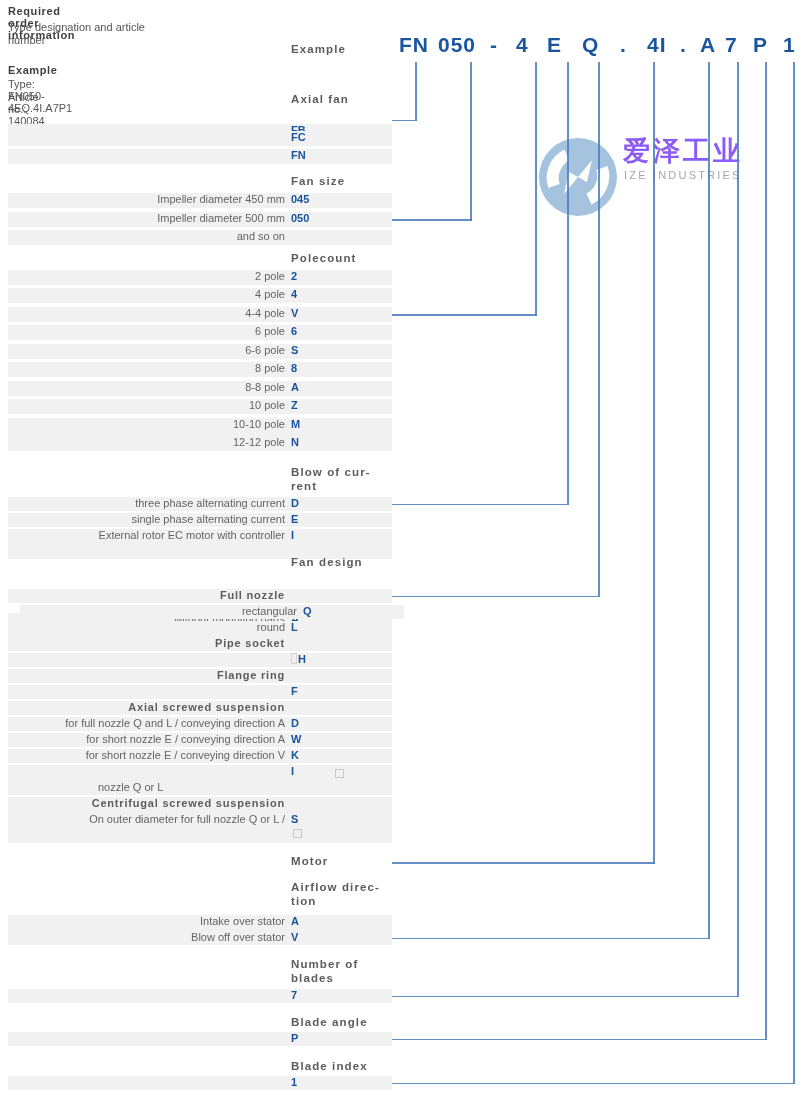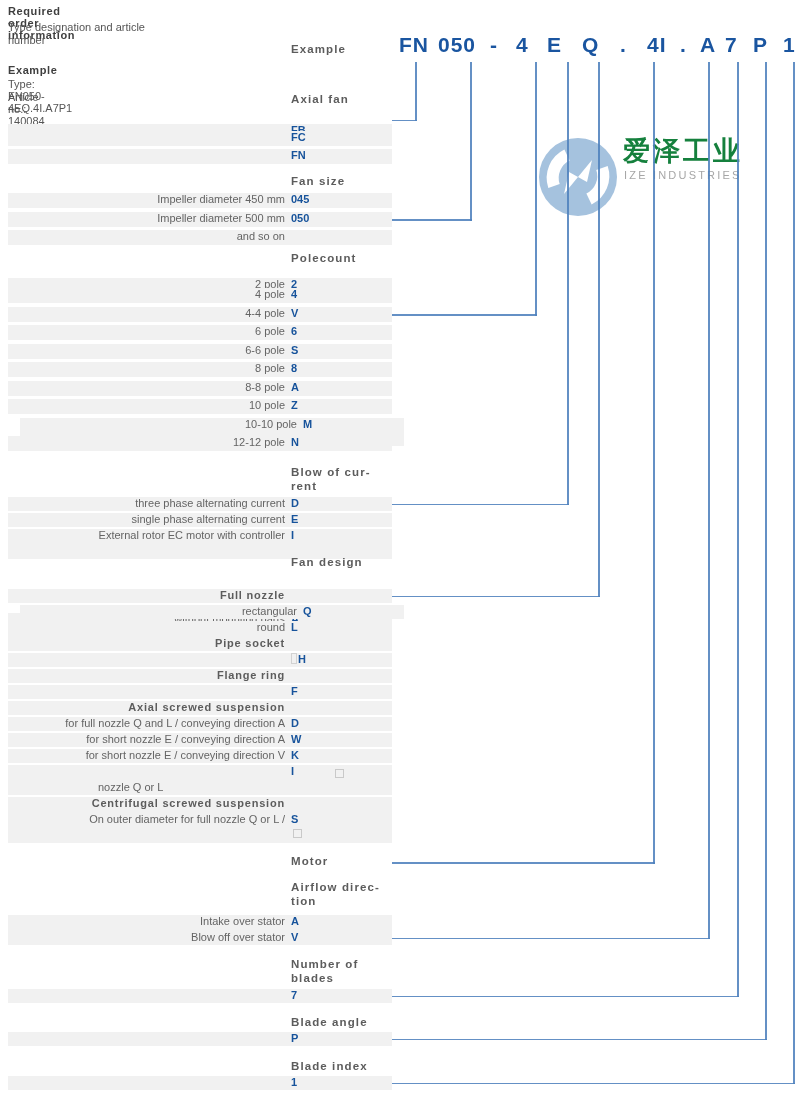--- a/index.html
+++ b/index.html
@@ -28,21 +28,21 @@
   .row .lbl.indent{text-align:left;padding-left:90px;}
   .row .code{position:absolute;left:283px;top:0;font-size:11px;font-weight:bold;color:#17539b;white-space:nowrap;}
   .minibox{display:inline-block;width:4px;height:9px;border:1px solid #d2d2d2;margin-right:1px;vertical-align:-1px;}
   .sqbox{position:absolute;width:7px;height:7px;border:1px solid #c9c9c9;background:transparent;}
   
   .vline,.hline{position:absolute;background:#4f81bd;opacity:.88;}
   .vline{width:1.5px;}
   .hline{height:1.5px;}
   
   #watermark{position:absolute;left:520px;top:125px;width:260px;height:95px;z-index:0;}
-  .wm-cn{position:absolute;left:103px;top:8px;font-size:27px;font-weight:bold;color:#15803d;letter-spacing:3px;white-space:nowrap;}
+  .wm-cn{position:absolute;left:103px;top:8px;font-size:27px;font-weight:bold;color:#8b5cf6;letter-spacing:3px;white-space:nowrap;}
   .wm-en{position:absolute;left:104px;top:44px;font-size:11px;color:#a6a6a6;letter-spacing:2.2px;white-space:nowrap;}
   .layer-content{position:absolute;left:0;top:0;z-index:1;}
   #lines{position:absolute;left:0;top:0;z-index:2;}
 </style>
 </head>
 <body>
 
 <div id="page">
 
   <div id="watermark">
@@ -106,21 +106,21 @@
         <div class="row" style="top: 211.5px; height: 15px;">
           <div class="stripe"></div>
           <div class="lbl">Impeller diameter 500 mm</div>
           <div class="code">050</div>
         </div>
         <div class="row" style="top: 230px; height: 15px;">
           <div class="stripe"></div>
           <div class="lbl">and so on</div>
         </div>
         <div class="abs col-header" style="top: 252px;">Polecount</div>
-        <div class="row" style="top: 269.5px; height: 15px; margin-top: 8px;">
+        <div class="row" style="top: 269.5px; height: 15px;">
           <div class="stripe"></div>
           <div class="lbl">2 pole</div>
           <div class="code">2</div>
         </div>
         <div class="row" style="top: 288px; height: 15px;">
           <div class="stripe"></div>
           <div class="lbl">4 pole</div>
           <div class="code">4</div>
         </div>
         <div class="row" style="top: 306.5px; height: 15px;">
@@ -146,21 +146,21 @@
         <div class="row" style="top: 380.5px; height: 15px;">
           <div class="stripe"></div>
           <div class="lbl">8-8 pole</div>
           <div class="code">A</div>
         </div>
         <div class="row" style="top: 399px; height: 15px;">
           <div class="stripe"></div>
           <div class="lbl">10 pole</div>
           <div class="code">Z</div>
         </div>
-        <div class="row" style="top: 417.5px; height: 28px; margin-left: 12px;">
+        <div class="row" style="top: 417.5px; height: 28px;">
           <div class="stripe"></div>
           <div class="lbl">10-10 pole</div>
           <div class="code">M</div>
         </div>
         <div class="row" style="top: 436px; height: 15px;">
           <div class="stripe"></div>
           <div class="lbl">12-12 pole</div>
           <div class="code">N</div>
         </div>
         <div class="abs col-header" style="top: 466px;">Blow of cur-

